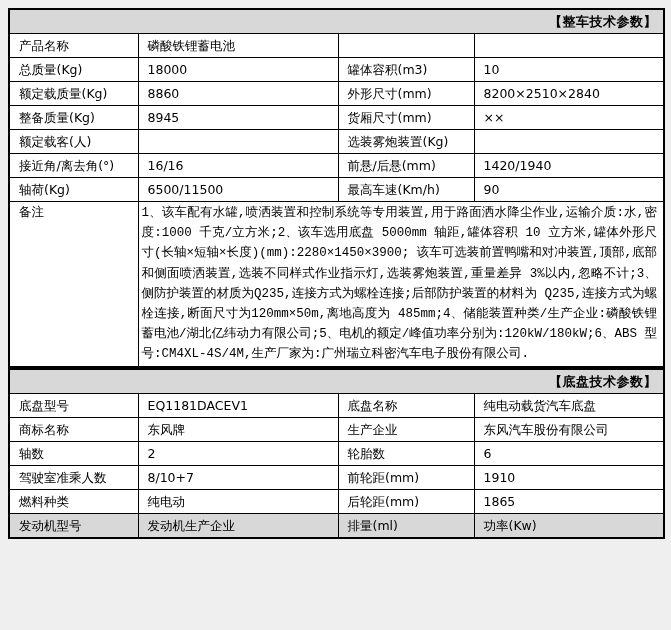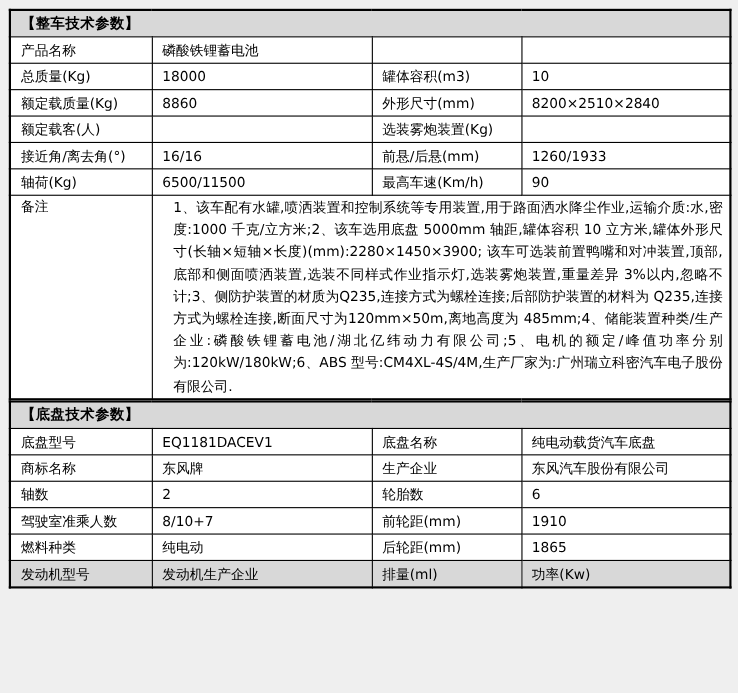--- a/index.html
+++ b/index.html
@@ -36,30 +36,32 @@
     height:19px;
     vertical-align:middle;
     white-space:nowrap;
     overflow:hidden;
   }
   .row-section td{
     background:var(--header-bg);
     font-weight:bold;
     font-size:13px;
     letter-spacing:0.5px;
+    text-align:right;
   }
   .row-colhead td{
     background:var(--header-bg);
   }
   .row-remark td{height:158px;vertical-align:top;}
   td.cell-remark{
     white-space:normal;
     line-height:20.2px;
-    padding:1px 6px 1px 19px;
+    padding:1px 6px 1px 3px;
     text-align:justify;
+    font-family:Liberation Mono, monospace;
   }
 </style>
 </head>
 <body>
 
 <div class="page">
 
   <table class="spec">
     <colgroup>
         <col class="c1">
@@ -83,30 +85,36 @@
           <td class="cell-label">罐体容积(m3)</td>
           <td class="cell-value">10</td>
         </tr>
         <tr class="row-params">
           <td class="cell-label">额定载质量(Kg)</td>
           <td class="cell-value">8860</td>
           <td class="cell-label">外形尺寸(mm)</td>
           <td class="cell-value">8200×2510×2840</td>
         </tr>
         <tr class="row-params">
+          <td class="cell-label">整备质量(Kg)</td>
+          <td class="cell-value">8945</td>
+          <td class="cell-label">货厢尺寸(mm)</td>
+          <td class="cell-value">××</td>
+        </tr>
+        <tr class="row-params">
           <td class="cell-label">额定载客(人)</td>
           <td class="cell-value"></td>
           <td class="cell-label">选装雾炮装置(Kg)</td>
           <td class="cell-value"></td>
         </tr>
         <tr class="row-params">
           <td class="cell-label">接近角/离去角(°)</td>
           <td class="cell-value">16/16</td>
           <td class="cell-label">前悬/后悬(mm)</td>
-          <td class="cell-value">1260/1933</td>
+          <td class="cell-value">1420/1940</td>
         </tr>
         <tr class="row-params">
           <td class="cell-label">轴荷(Kg)</td>
           <td class="cell-value">6500/11500</td>
           <td class="cell-label">最高车速(Km/h)</td>
           <td class="cell-value">90</td>
         </tr>
         <tr class="row-remark">
           <td class="cell-label">备注</td>
           <td colspan="3" class="cell-remark">1、该车配有水罐,喷洒装置和控制系统等专用装置,用于路面洒水降尘作业,运输介质:水,密度:1000 千克/立方米;2、该车选用底盘 5000mm 轴距,罐体容积 10 立方米,罐体外形尺寸(长轴×短轴×长度)(mm):2280×1450×3900;  该车可选装前置鸭嘴和对冲装置,顶部,底部和侧面喷洒装置,选装不同样式作业指示灯,选装雾炮装置,重量差异 3%以内,忽略不计;3、侧防护装置的材质为Q235,连接方式为螺栓连接;后部防护装置的材料为 Q235,连接方式为螺栓连接,断面尺寸为120mm×50m,离地高度为 485mm;4、储能装置种类/生产企业:磷酸铁锂蓄电池/湖北亿纬动力有限公司;5、电机的额定/峰值功率分别为:120kW/180kW;6、ABS 型号:CM4XL-4S/4M,生产厂家为:广州瑞立科密汽车电子股份有限公司.</td>

